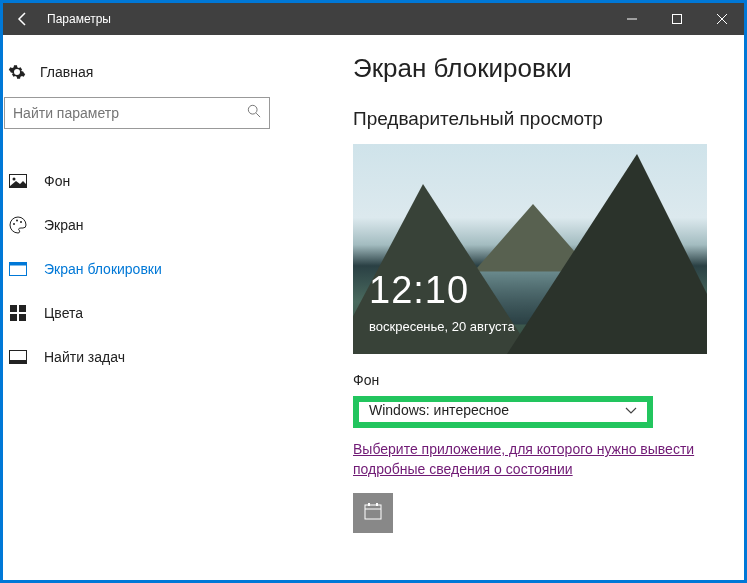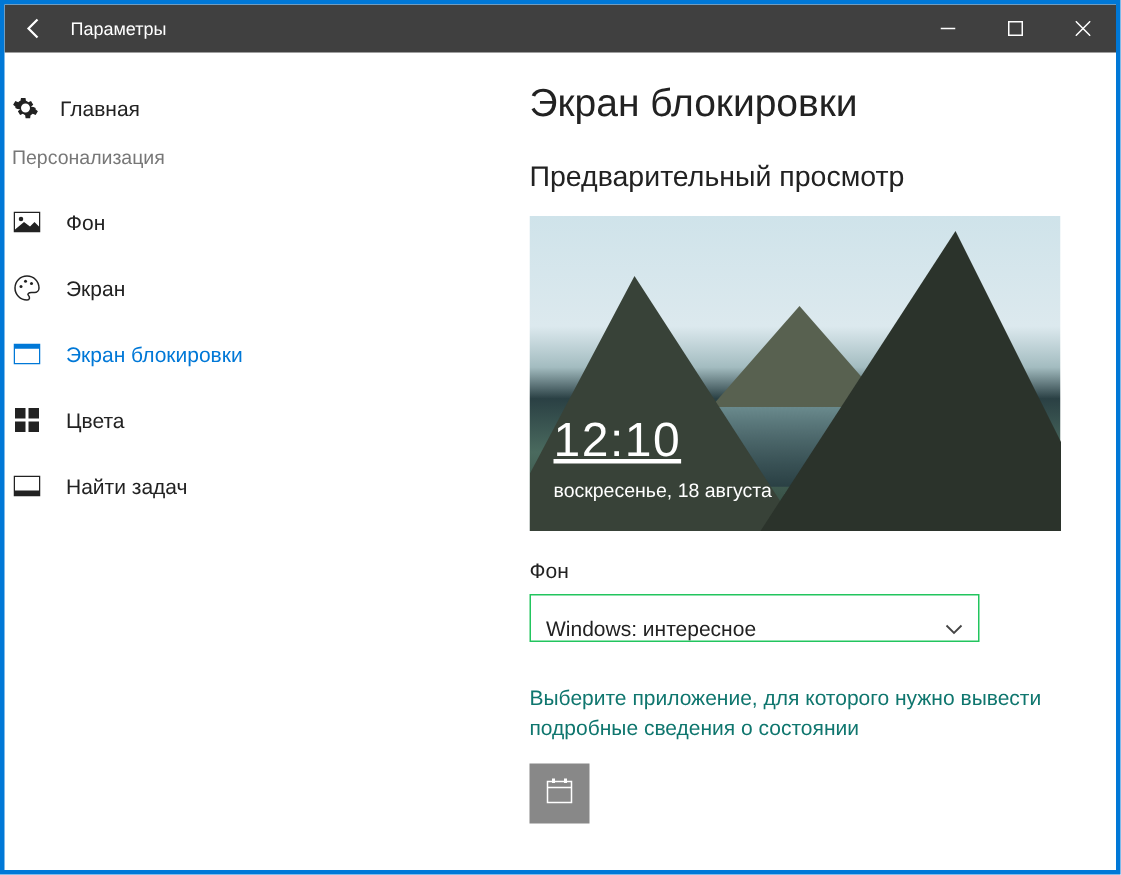--- a/index.html
+++ b/index.html
@@ -32,28 +32,28 @@
 .main { flex: 1; padding: 18px 28px 0 48px; overflow: hidden; }
 .main h1 { font-size: 26px; font-weight: 400; color: #222; margin-bottom: 24px; }
 .main h2 { font-size: 19px; font-weight: 400; color: #222; margin-bottom: 14px; }
 
 .preview { width: 354px; height: 210px; position: relative; margin-bottom: 18px; overflow: hidden; }
 .preview .sky { position: absolute; inset: 0; background: linear-gradient(#cfe3ea 0%, #dce9ee 35%, #a3bcc0 48%, #2a4044 58%, #4a6a5e 75%, #2e443a 100%); }
 .mountL { position: absolute; left: -20px; bottom: 0; width: 0; height: 0; border-left: 90px solid transparent; border-right: 110px solid transparent; border-bottom: 170px solid #384238; }
 .mountR { position: absolute; right: -30px; bottom: 0; width: 0; height: 0; border-left: 130px solid transparent; border-right: 100px solid transparent; border-bottom: 200px solid #2b332b; }
 .mountM { position: absolute; left: 110px; bottom: 70px; width: 0; height: 0; border-left: 70px solid transparent; border-right: 70px solid transparent; border-bottom: 80px solid #586150; }
 .water { position: absolute; left: 60px; right: 90px; bottom: 30px; height: 60px; background: linear-gradient(#6a8a8d, #2a4044); transform: perspective(100px) rotateX(30deg); }
-.preview .time { position: absolute; left: 16px; bottom: 42px; color: #fff; font-size: 32px; font-weight: 300; letter-spacing: 1px; text-decoration: underline; }
+.preview .time { position: absolute; left: 16px; bottom: 42px; color: #fff; font-size: 38px; font-weight: 300; letter-spacing: 1px; }
 .preview .date { position: absolute; left: 16px; bottom: 20px; color: #fff; font-size: 13px; }
 
 .field-label { font-size: 14px; color: #222; margin-bottom: 8px; }
-.dropdown { width: 300px; height: 32px; border: 1px solid #22c55e; display: flex; align-items: flex-end; padding: 0 10px; font-size: 14px; color: #222; margin-bottom: 28px; }
+.dropdown { width: 300px; height: 32px; border: 6px solid #22c55e; display: flex; align-items: flex-start; padding: 0 10px; font-size: 14px; color: #222; margin-bottom: 12px; }
 .dropdown .val { flex: 1; }
 
-.desc { font-size: 14px; color: #0f766e; line-height: 1.4; margin-bottom: 14px; }
+.desc { font-size: 14px; color: #701a75; line-height: 1.4; margin-bottom: 14px; text-decoration: underline; }
 
 .app-tile { width: 40px; height: 40px; background: #888; display: flex; align-items: center; justify-content: center; color: #fff; }
 </style>
 </head>
 <body>
 
 <div class="titlebar">
   <div class="back">
     <svg width="16" height="16" viewBox="0 0 16 16">
         <path d="M10 2 L4 8 L10 14" stroke="#fff" stroke-width="1.5" fill="none"></path>
@@ -83,22 +83,30 @@
   <div class="sidebar">
     <div class="home">
       <span class="gear">
         <svg width="18" height="18" viewBox="0 0 24 24">
             <path fill="#222" d="M12 8a4 4 0 100 8 4 4 0 000-8zm9 4a7 7 0 01-.1 1.2l2.1 1.6-2 3.4-2.5-1a7 7 0 01-2 1.2l-.4 2.6h-4l-.4-2.6a7 7 0 01-2-1.2l-2.5 1-2-3.4 2.1-1.6A7 7 0 013 12a7 7 0 01.1-1.2L1 9.2l2-3.4 2.5 1a7 7 0 012-1.2L8 3h4l.4 2.6a7 7 0 012 1.2l2.5-1 2 3.4-2.1 1.6A7 7 0 0121 12z"></path>
           </svg>
       </span>
       <span class="lbl">Главная</span>
     </div>
 
+    <div class="search">
+      <input placeholder="Найти параметр" style="">
+      <span class="sicon">
+        <svg width="14" height="14" viewBox="0 0 16 16">
+            <circle cx="6.5" cy="6.5" r="5" stroke="#666" fill="none"></circle>
+            <line x1="10.5" y1="10.5" x2="15" y2="15" stroke="#666"></line>
+          </svg>
+      </span>
+    </div>
 
-    <div class="section-title">Персонализация</div>
 
     <ul class="nav">
       <li>
         <span class="icon">
             <svg width="18" height="14" viewBox="0 0 18 14">
               <rect x="0.5" y="0.5" width="17" height="13" stroke="#222" fill="none"></rect>
               <circle cx="5" cy="5" r="1.5" fill="#222"></circle>
               <path d="M1 12 L7 7 L11 10 L14 7 L17 10 V13 H1z" fill="#222"></path>
             </svg>
           </span>
@@ -151,21 +159,21 @@
     <h1>Экран блокировки</h1>
     <h2>Предварительный просмотр</h2>
 
     <div class="preview">
       <div class="sky"></div>
       <div class="mountM"></div>
       <div class="water"></div>
       <div class="mountL"></div>
       <div class="mountR"></div>
       <div class="time">12:10</div>
-      <div class="date">воскресенье, 18 августа</div>
+      <div class="date">воскресенье, 20 августа</div>
     </div>
 
     <div class="field-label">Фон</div>
     <div class="dropdown">
       <span class="val">Windows: интересное</span>
       <span><svg width="12" height="8" viewBox="0 0 12 8">
             <path d="M1 1 L6 6 L11 1" stroke="#444" fill="none" stroke-width="1.2"></path>
           </svg></span>
     </div>
 

